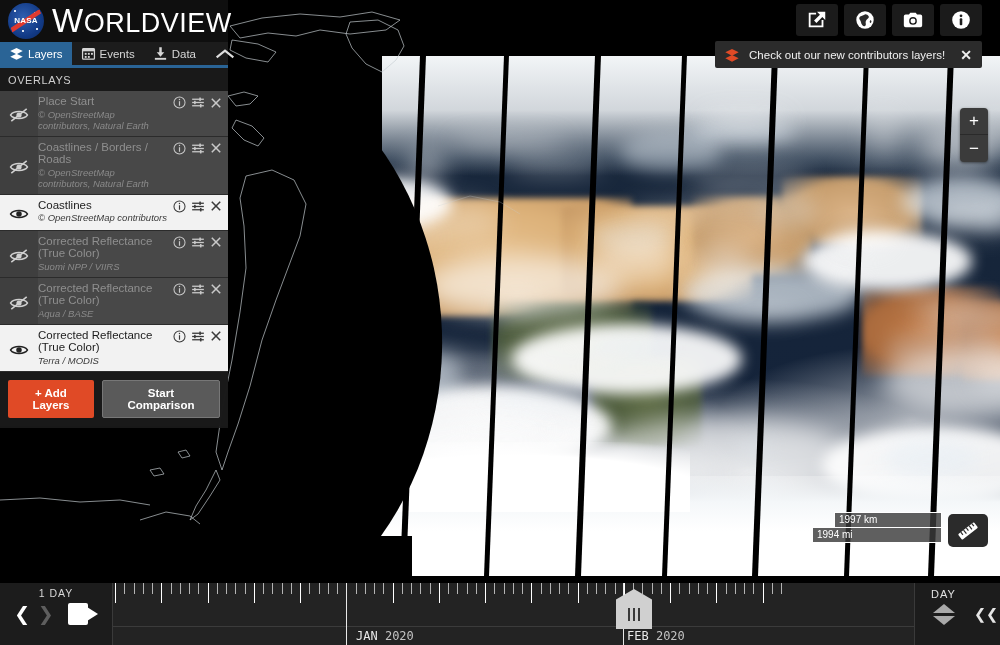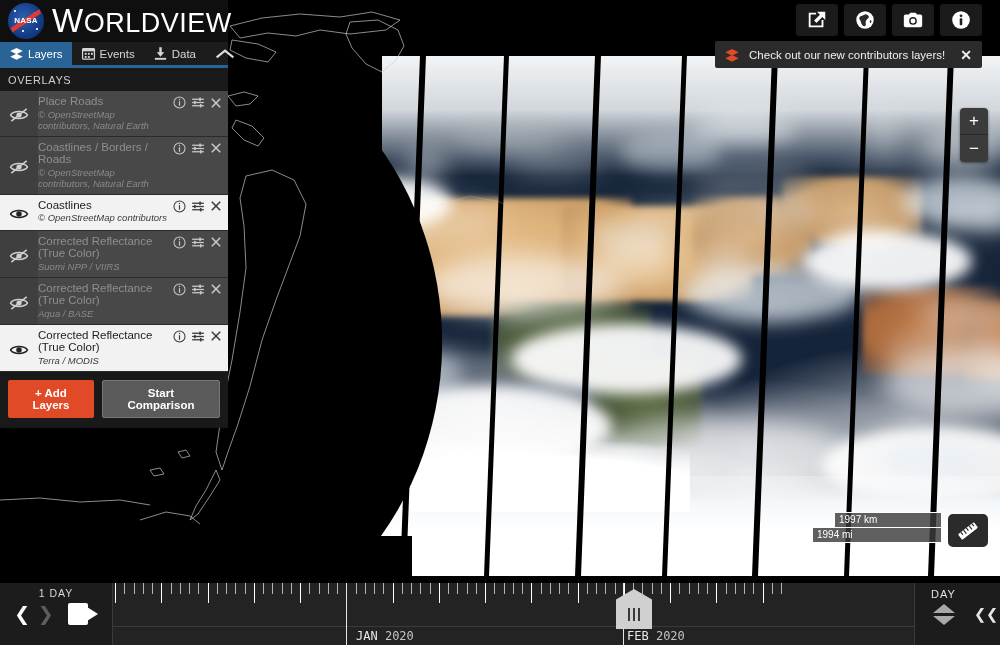--- a/index.html
+++ b/index.html
@@ -507,21 +507,21 @@
 
       <div class="layer-row hidden-layer">
         <div class="eye-cell">
           <svg width="20" height="16" viewBox="0 0 26 20">
             <path d="M2 10 C6 4 20 4 24 10 C20 16 6 16 2 10 Z" fill="none" stroke="#cfcfcf" stroke-width="1.8"></path>
             <circle cx="13" cy="10" r="3.4" fill="#cfcfcf"></circle>
             <line x1="3" y1="18" x2="23" y2="2" stroke="#cfcfcf" stroke-width="2"></line>
           </svg>
         </div>
         <div class="layer-info">
-          <div class="layer-name">Place Roads</div>
+          <div class="layer-name">Place Start</div>
           <div class="layer-sub">© OpenStreetMap contributors, Natural Earth</div>
         </div>
         <div class="row-actions">
           <span class="ico">
             <svg width="13" height="13" viewBox="0 0 20 20">
                 <circle cx="10" cy="10" r="8.5" fill="none" stroke="currentColor" stroke-width="1.6"></circle>
                 <rect x="9.1" y="8" width="1.8" height="7" fill="currentColor"></rect>
                 <circle cx="10" cy="5.4" r="1.1" fill="currentColor"></circle>
               </svg>
           </span>

